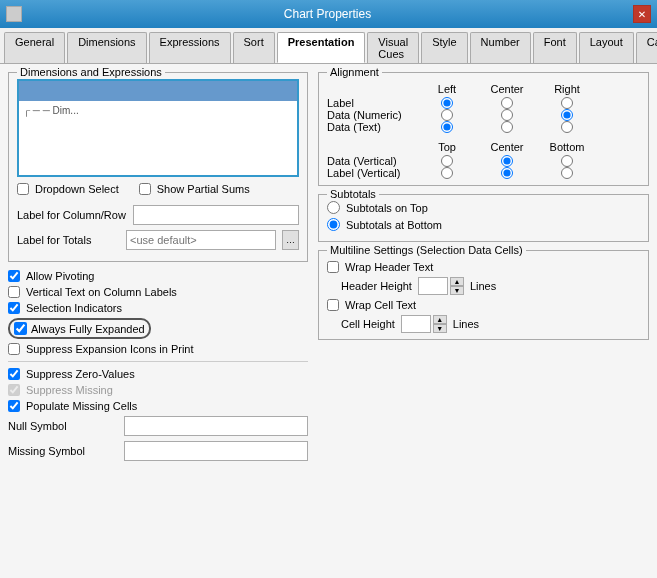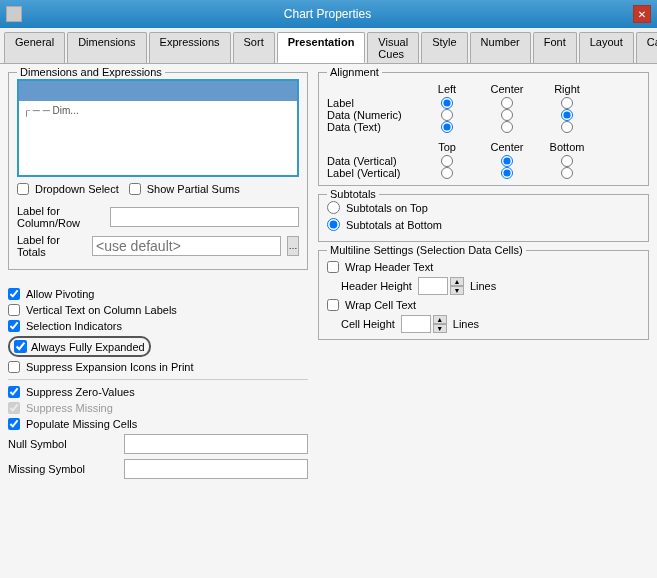--- a/index.html
+++ b/index.html
@@ -64,21 +64,21 @@
       flex-shrink: 0;
     }
 
     .right-panel {
       flex: 1;
     }
 
     .group-box {
       border: 1px solid #aaa;
       padding: 6px 8px;
-      margin-bottom: 18px;
+      margin-bottom: 8px;
       background: #f5f5f5;
       position: relative;
     }
     .group-label {
       position: absolute;
       top: -7px;
       left: 8px;
       background: #f5f5f5;
       padding: 0 3px;
       font-size: 11px;
@@ -106,37 +106,37 @@
     .checkbox-row {
       display: flex;
       align-items: center;
       gap: 6px;
       margin-bottom: 4px;
     }
     .checkbox-row input[type=checkbox] { width: 12px; height: 12px; }
 
     .two-col {
       display: flex;
-      gap: 10px;
+      gap: 20px;
       margin-bottom: 6px;
     }
 
     .label-row {
       display: flex;
       align-items: center;
       margin-bottom: 5px;
       gap: 6px;
     }
     .label-row label { width: 110px; font-size: 11px; }
     .label-row input[type=text] {
       flex: 1;
       height: 20px;
       border: 1px solid #aaa;
       padding: 0 3px;
-      font-size: 14px;
+      font-size: 11px;
       background: white;
     }
     .label-row button {
       width: 18px; height: 20px;
       border: 1px solid #aaa;
       background: #e0e0e0;
       font-size: 9px;
       cursor: pointer;
     }
 

